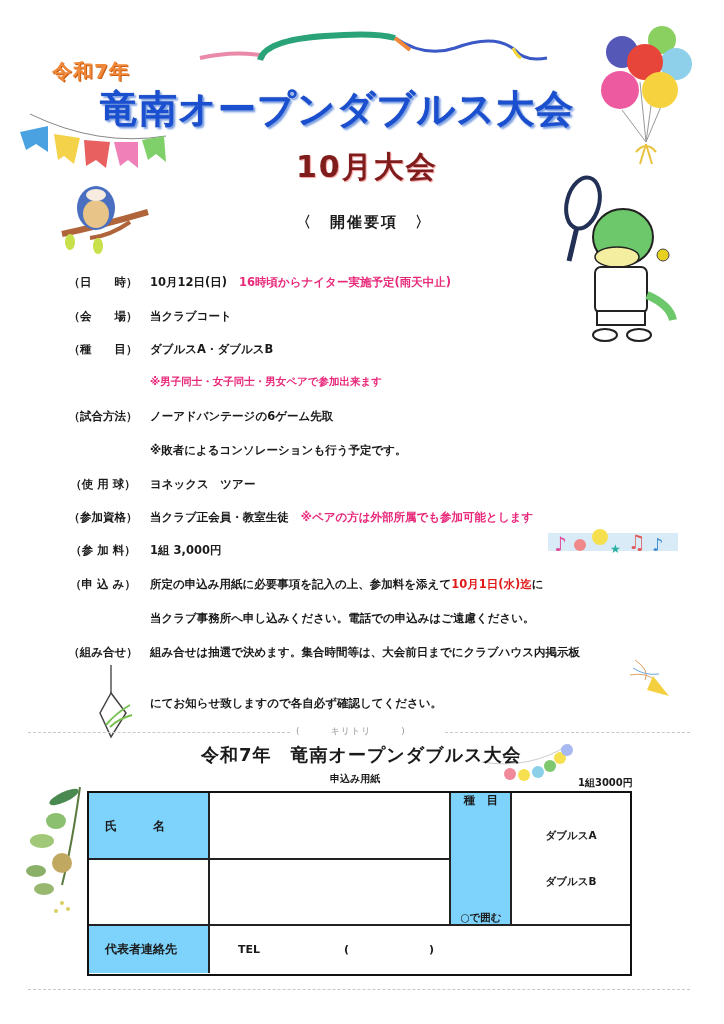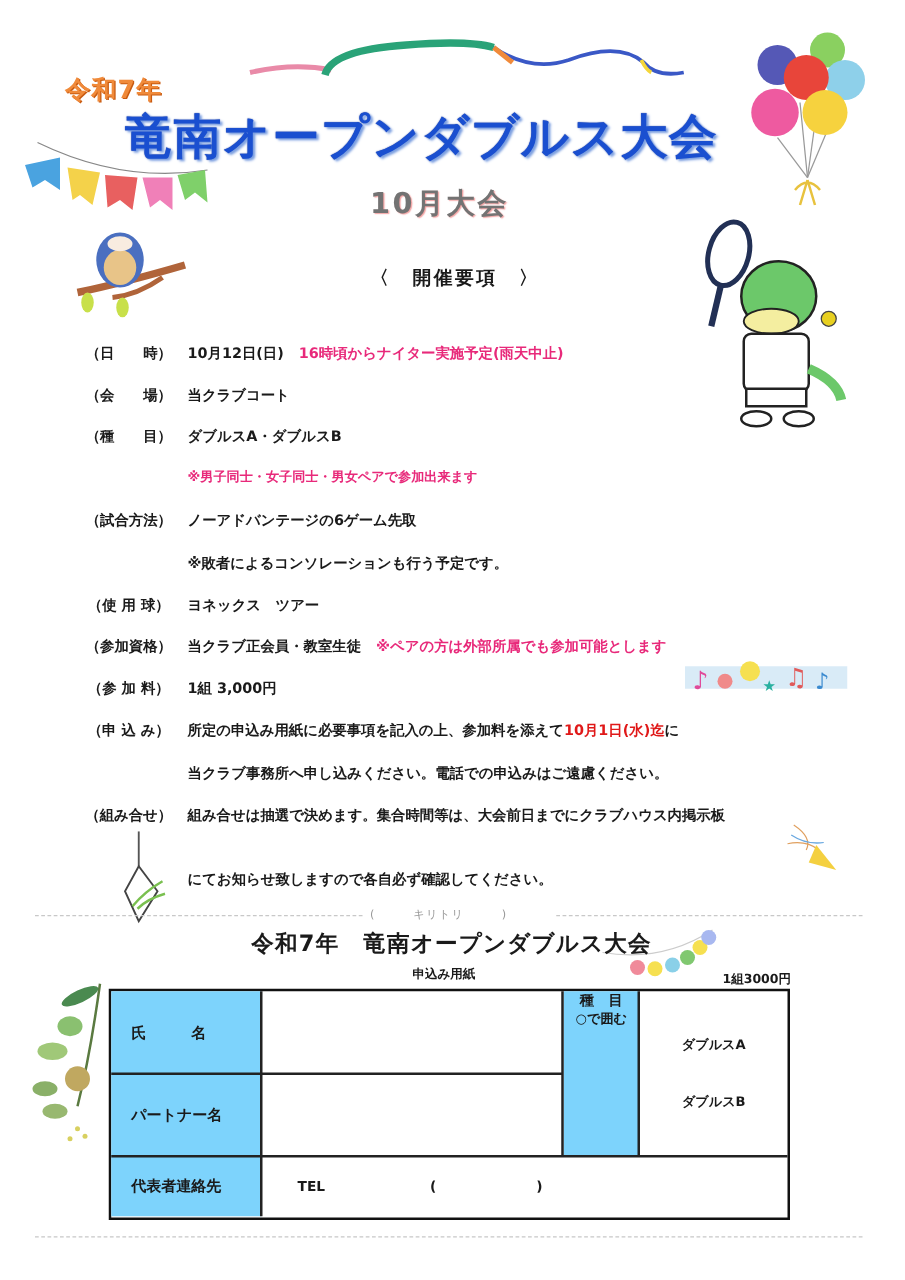--- a/index.html
+++ b/index.html
@@ -6,21 +6,21 @@
   html, body { width: 724px; height: 1024px; background: #ffffff; overflow: hidden; }
   body { position: relative; font-family: "DejaVu Sans", "Liberation Sans", sans-serif; color: #1a1a1a; }
 
   .abs { position: absolute; }
 
   
   .year-title { left: 52px; top: 58px; font-size: 20px; font-weight: bold; color: #f08a3a;
     text-shadow: 1px 1px 0 #c85a10, 0 0 2px #fff; letter-spacing: 1px; }
   .main-title { left: 100px; top: 84px; font-size: 38px; font-weight: bold; color: #1a4fd0;
     text-shadow: 2px 2px 2px #7a9ee0, 0 0 1px #0a2a90; letter-spacing: 1px; white-space: nowrap; }
-  .month-title { left: 296px; top: 147px; font-size: 23px; font-weight: bold; color: #737373;
+  .month-title { left: 296px; top: 147px; font-size: 30px; font-weight: bold; color: #7f1d1d;
     text-shadow: 1px 1px 1px #f3a0a0; letter-spacing: 2px; }
 
   .section-title { left: 296px; top: 213px; font-size: 15px; font-weight: bold; letter-spacing: 2px; white-space: pre; }
 
   
   .row { position: absolute; left: 56px; font-size: 11.5px; font-weight: bold; white-space: nowrap; display: flex; text-align: center; }
   .row .label { width: 94px; letter-spacing: 0; }
   .row .val { color: #1a1a1a; }
   .pink { color: #e8297a; }
   .red { color: #e01818; }
@@ -213,40 +213,37 @@
 
 <div class="abs form-title">令和7年　竜南オープンダブルス大会</div>
 <div class="abs form-sub">申込み用紙</div>
 <div class="abs form-fee">1組3000円</div>
 
 <div class="abs form-table">
 
   <div class="cell gray" style="left:0;top:0;width:120px;height:66px;padding:0 16px;justify-content:space-between">
     <span style="white-space:pre">氏　　　名</span>
   </div>
-  <div class="cell gray" style="left:0;top:66px;width:120px;height:66px;padding-left:16px">
-    <span>パートナー名</span>
-  </div>
   <div class="cell gray" style="left:0;top:132px;width:120px;height:48px;padding-left:16px">
     <span>代表者連絡先</span>
   </div>
 
   <div class="cell" style="left:121px;top:0;width:240px;height:66px">
     <span></span>
   </div>
   <div class="cell" style="left:121px;top:67px;width:240px;height:65px">
     <span></span>
   </div>
   <div class="cell" style="left:121px;top:133px;width:420px;height:47px;padding-left:28px;font-size:11px">
     <span>TEL</span>
     <span style="margin-left:84px">(</span>
     <span style="margin-left:80px">)</span>
   </div>
 
-  <div class="cell gray" style="left:362px;top:0;width:60px;height:132px;flex-direction:column;justify-content:flex-start;font-size:11.5px">
+  <div class="cell gray" style="left:362px;top:0;width:60px;height:132px;flex-direction:column;justify-content:space-between;font-size:11.5px">
     <span style="white-space:pre">種　目</span>
     <span style="font-size:10.5px">○で囲む</span>
   </div>
   <div class="cell" style="left:423px;top:0;width:118px;height:132px;flex-direction:column;justify-content:center;gap:32px;font-size:10.5px">
     <span>ダブルスA</span>
     <span>ダブルスB</span>
   </div>
 
   <div class="vline" style="left:119px;top:0;height:180px"></div>
   <div class="vline" style="left:360px;top:0;height:132px"></div>

